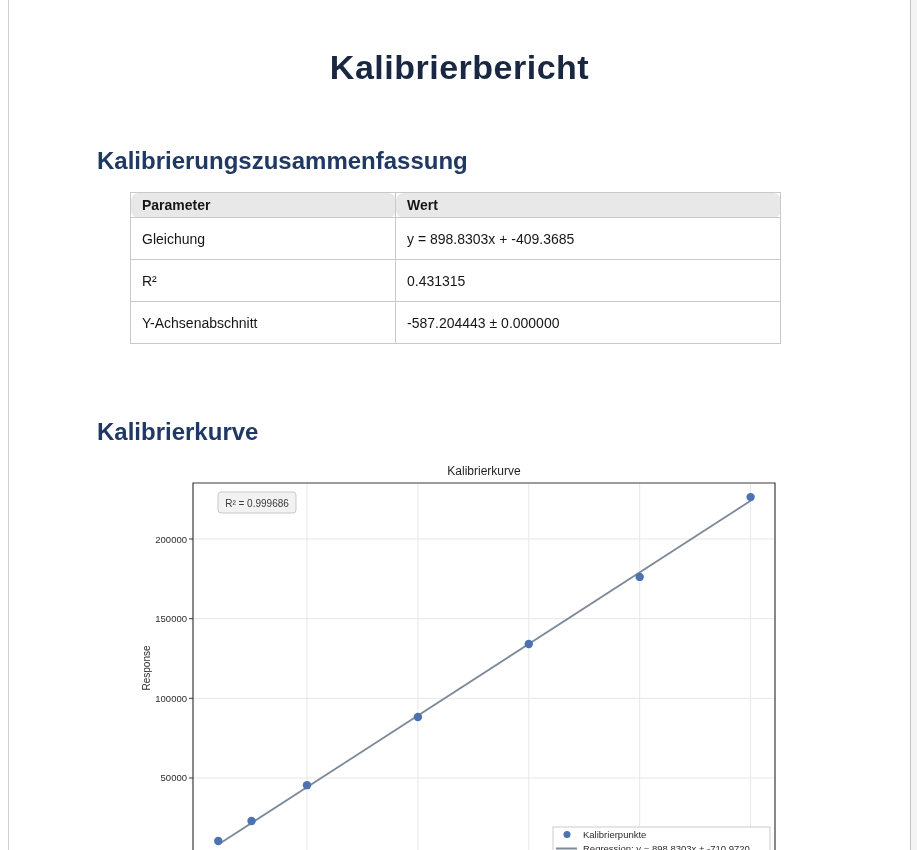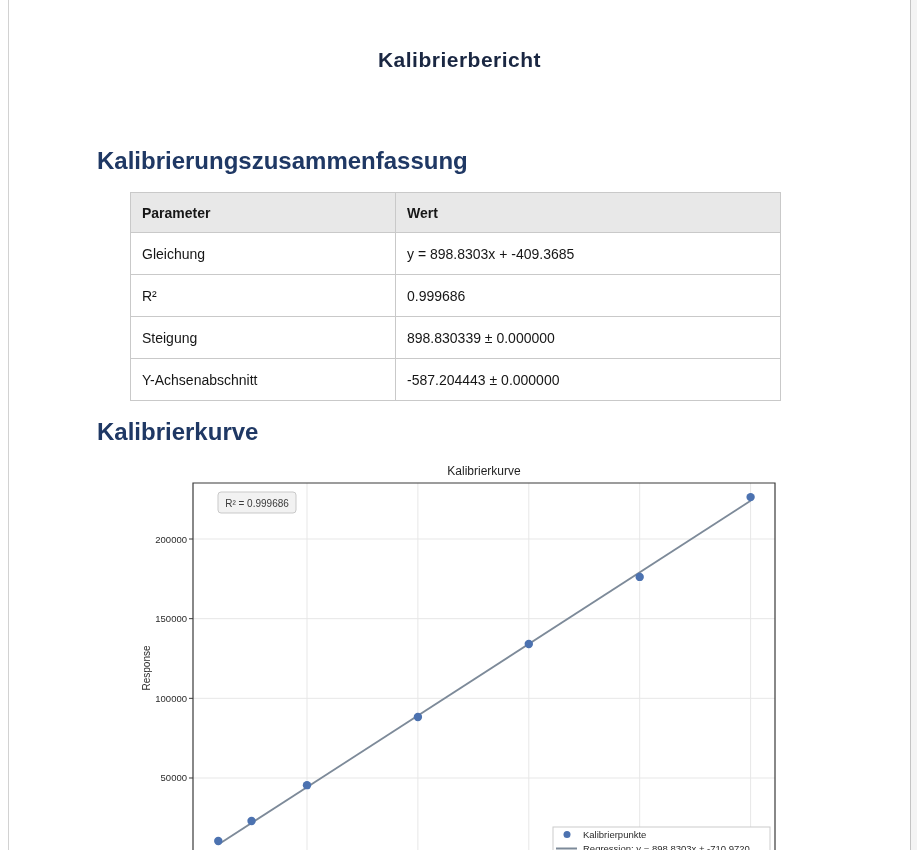--- a/index.html
+++ b/index.html
@@ -4,33 +4,33 @@
 <style>
   * { margin:0; padding:0; box-sizing:border-box; }
   html,body { width:917px; height:850px; background:#ffffff; overflow:hidden;
     font-family:"Liberation Sans", sans-serif; position:relative; }
   .v-border { position:absolute; top:0; width:1px; height:850px; background:#d2d2d2; }
   .v-border.left { left:8px; }
   .v-border.right { left:910px; background:#c4c4c4; }
   .gutter { position:absolute; top:0; left:911px; width:6px; height:850px; background:#f4f4f4; }
 
   .report-title { position:absolute; left:9px; top:48px; width:901px; text-align:center;
-    font-size:21px; font-weight:bold; color:#1a2742; letter-spacing:0.5px; }
+    font-size:34px; font-weight:bold; color:#1a2742; letter-spacing:0.5px; }
 
   .section-heading { position:absolute; left:97px; font-size:24px; font-weight:bold;
     color:#1f3864; }
   .section-heading.summary { top:147px; }
   .section-heading.curve { top:418px; }
 
   table.summary-table { position:absolute; left:130px; top:192px; width:651px;
     border-collapse:collapse; font-size:14px; color:#161616;
     border:1px solid #a9a9a9; }
   table.summary-table th, table.summary-table td {
     border:1px solid #c9c9c9; text-align:left; padding:4px 10px 4px 11px; height:42px; }
-  table.summary-table th { background:#e8e8e8; font-weight:bold; height:40px; }
+  table.summary-table th { background:#e8e8e8; font-weight:bold; height:25px;border-radius:8px; }
   table.summary-table th:first-child, table.summary-table td:first-child { width:265px; }
 
   .chart-wrap { position:absolute; left:140px; top:458px; width:660px; height:392px;
     overflow:hidden; }
   svg text { font-family:"Liberation Sans", sans-serif; }
 </style>
 </head>
 <body>
 
 <div class="v-border left"></div>
@@ -48,25 +48,21 @@
       <th>Wert</th>
     </tr>
   </thead>
   <tbody>
     <tr>
       <td>Gleichung</td>
       <td>y = 898.8303x + -409.3685</td>
     </tr>
     <tr>
       <td>R²</td>
-      <td>0.999686</td>
-    </tr>
-    <tr>
-      <td>Steigung</td>
-      <td>898.830339 ± 0.000000</td>
+      <td>0.431315</td>
     </tr>
     <tr>
       <td>Y-Achsenabschnitt</td>
       <td>-587.204443 ± 0.000000</td>
     </tr>
   </tbody>
 </table>
 
 <h2 class="section-heading curve">Kalibrierkurve</h2>
 

